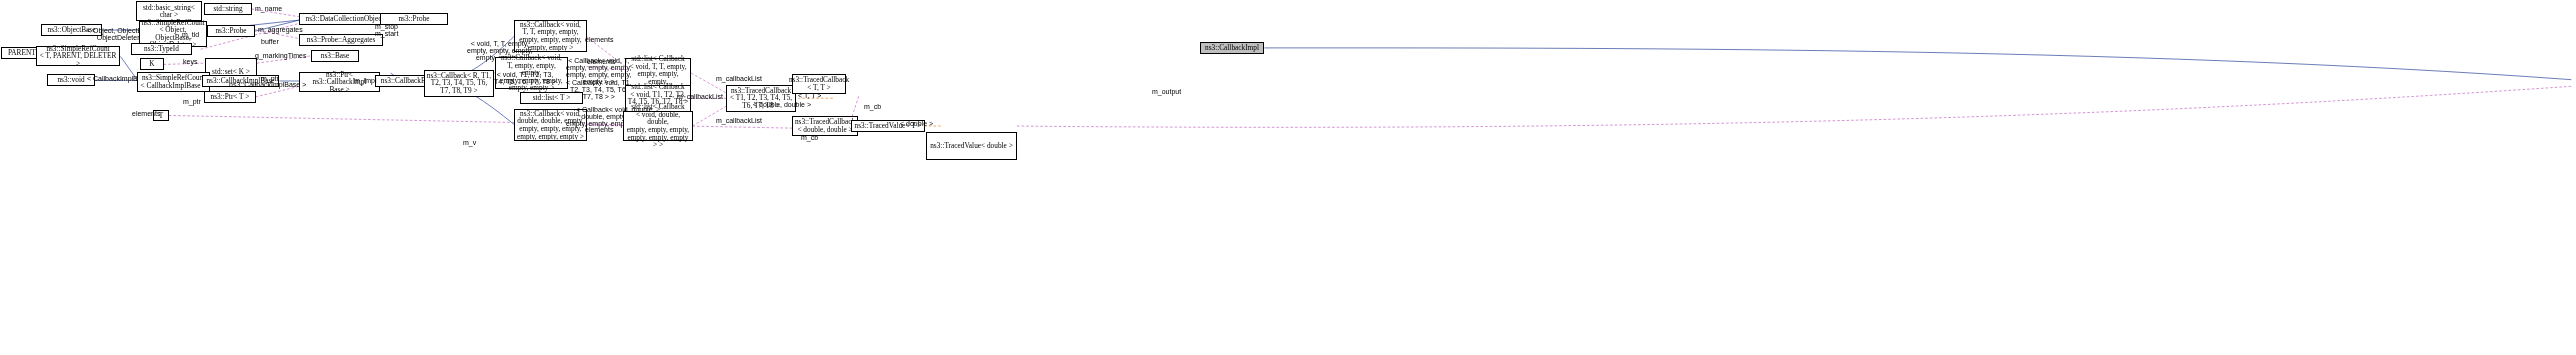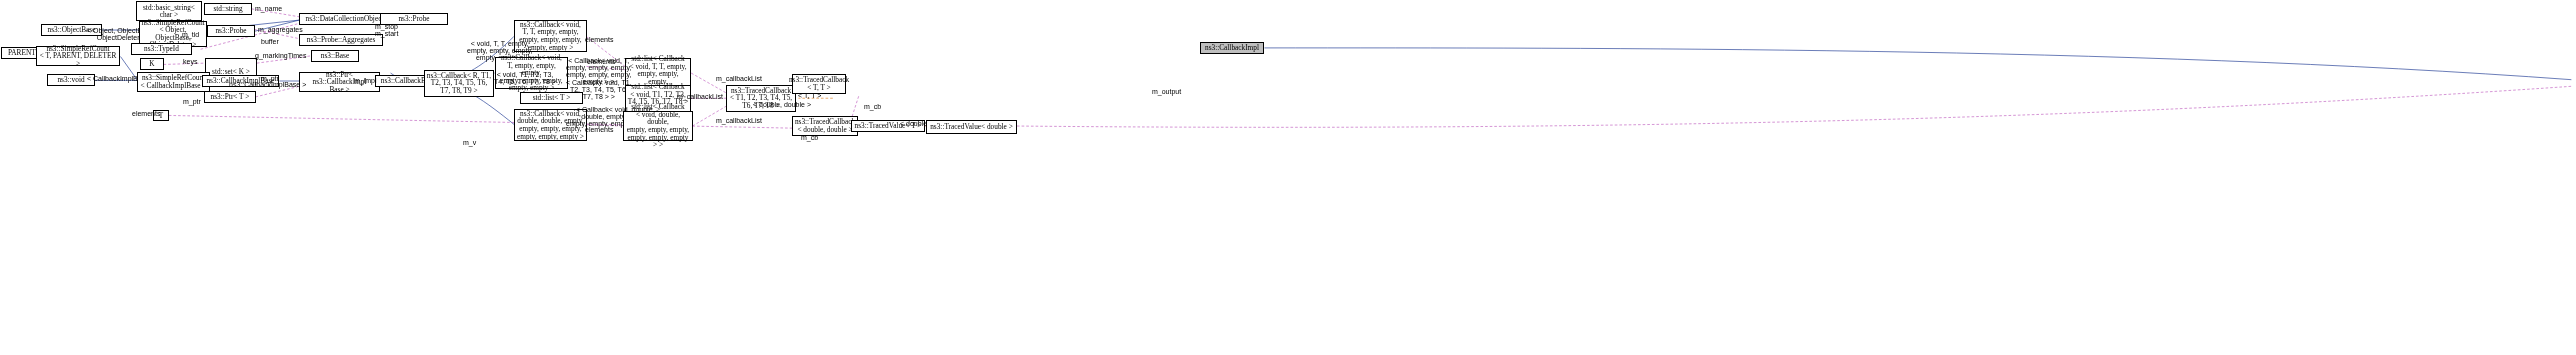--- a/index.html
+++ b/index.html
@@ -147,21 +147,21 @@
 empty, empty, empty, empty &gt; &gt;</div>
   <div class="node" style="left:623px;top:111px;width:70px;height:30px">std::list&lt; Callback
 &lt; void, double, double,
 empty, empty, empty,
 empty, empty, empty &gt; &gt;</div>
   <div class="node" style="left:792px;top:116px;width:66px;height:20px">ns3::TracedCallback
 &lt; double, double &gt;</div>
   <div class="node" style="left:153px;top:110px;width:16px;height:10.6px">T</div>
   <div class="node" style="left:851px;top:120px;width:74px;height:12px">ns3::TracedValue&lt; T &gt;</div>
   <div class="lbl" style="left:900px;top:120px;text-align:center">&lt; double &gt;</div>
-  <div class="node" style="left:926px;top:120px;width:91px;height:14px">ns3::TracedValue&lt; double &gt;</div>
+  <div class="node" style="left:926px;top:132px;width:91px;height:28px">ns3::TracedValue&lt; double &gt;</div>
   <div class="node filled" style="left:1200px;top:42px;width:64px;height:12px">ns3::CallbackImpl</div>
 
   <div class="lbl" style="left:255px;top:5.3px">m_name</div>
   <div class="lbl" style="left:375px;top:22.5px">m_stop
 m_start</div>
   <div class="lbl" style="left:258px;top:26px">m_aggregates</div>
   <div class="lbl" style="left:182px;top:31px">m_tid</div>
   <div class="lbl" style="left:261px;top:38px">buffer</div>
   <div class="lbl" style="left:585px;top:36px">elements</div>
   <div class="lbl" style="left:255px;top:52px">g_markingTimes</div>

